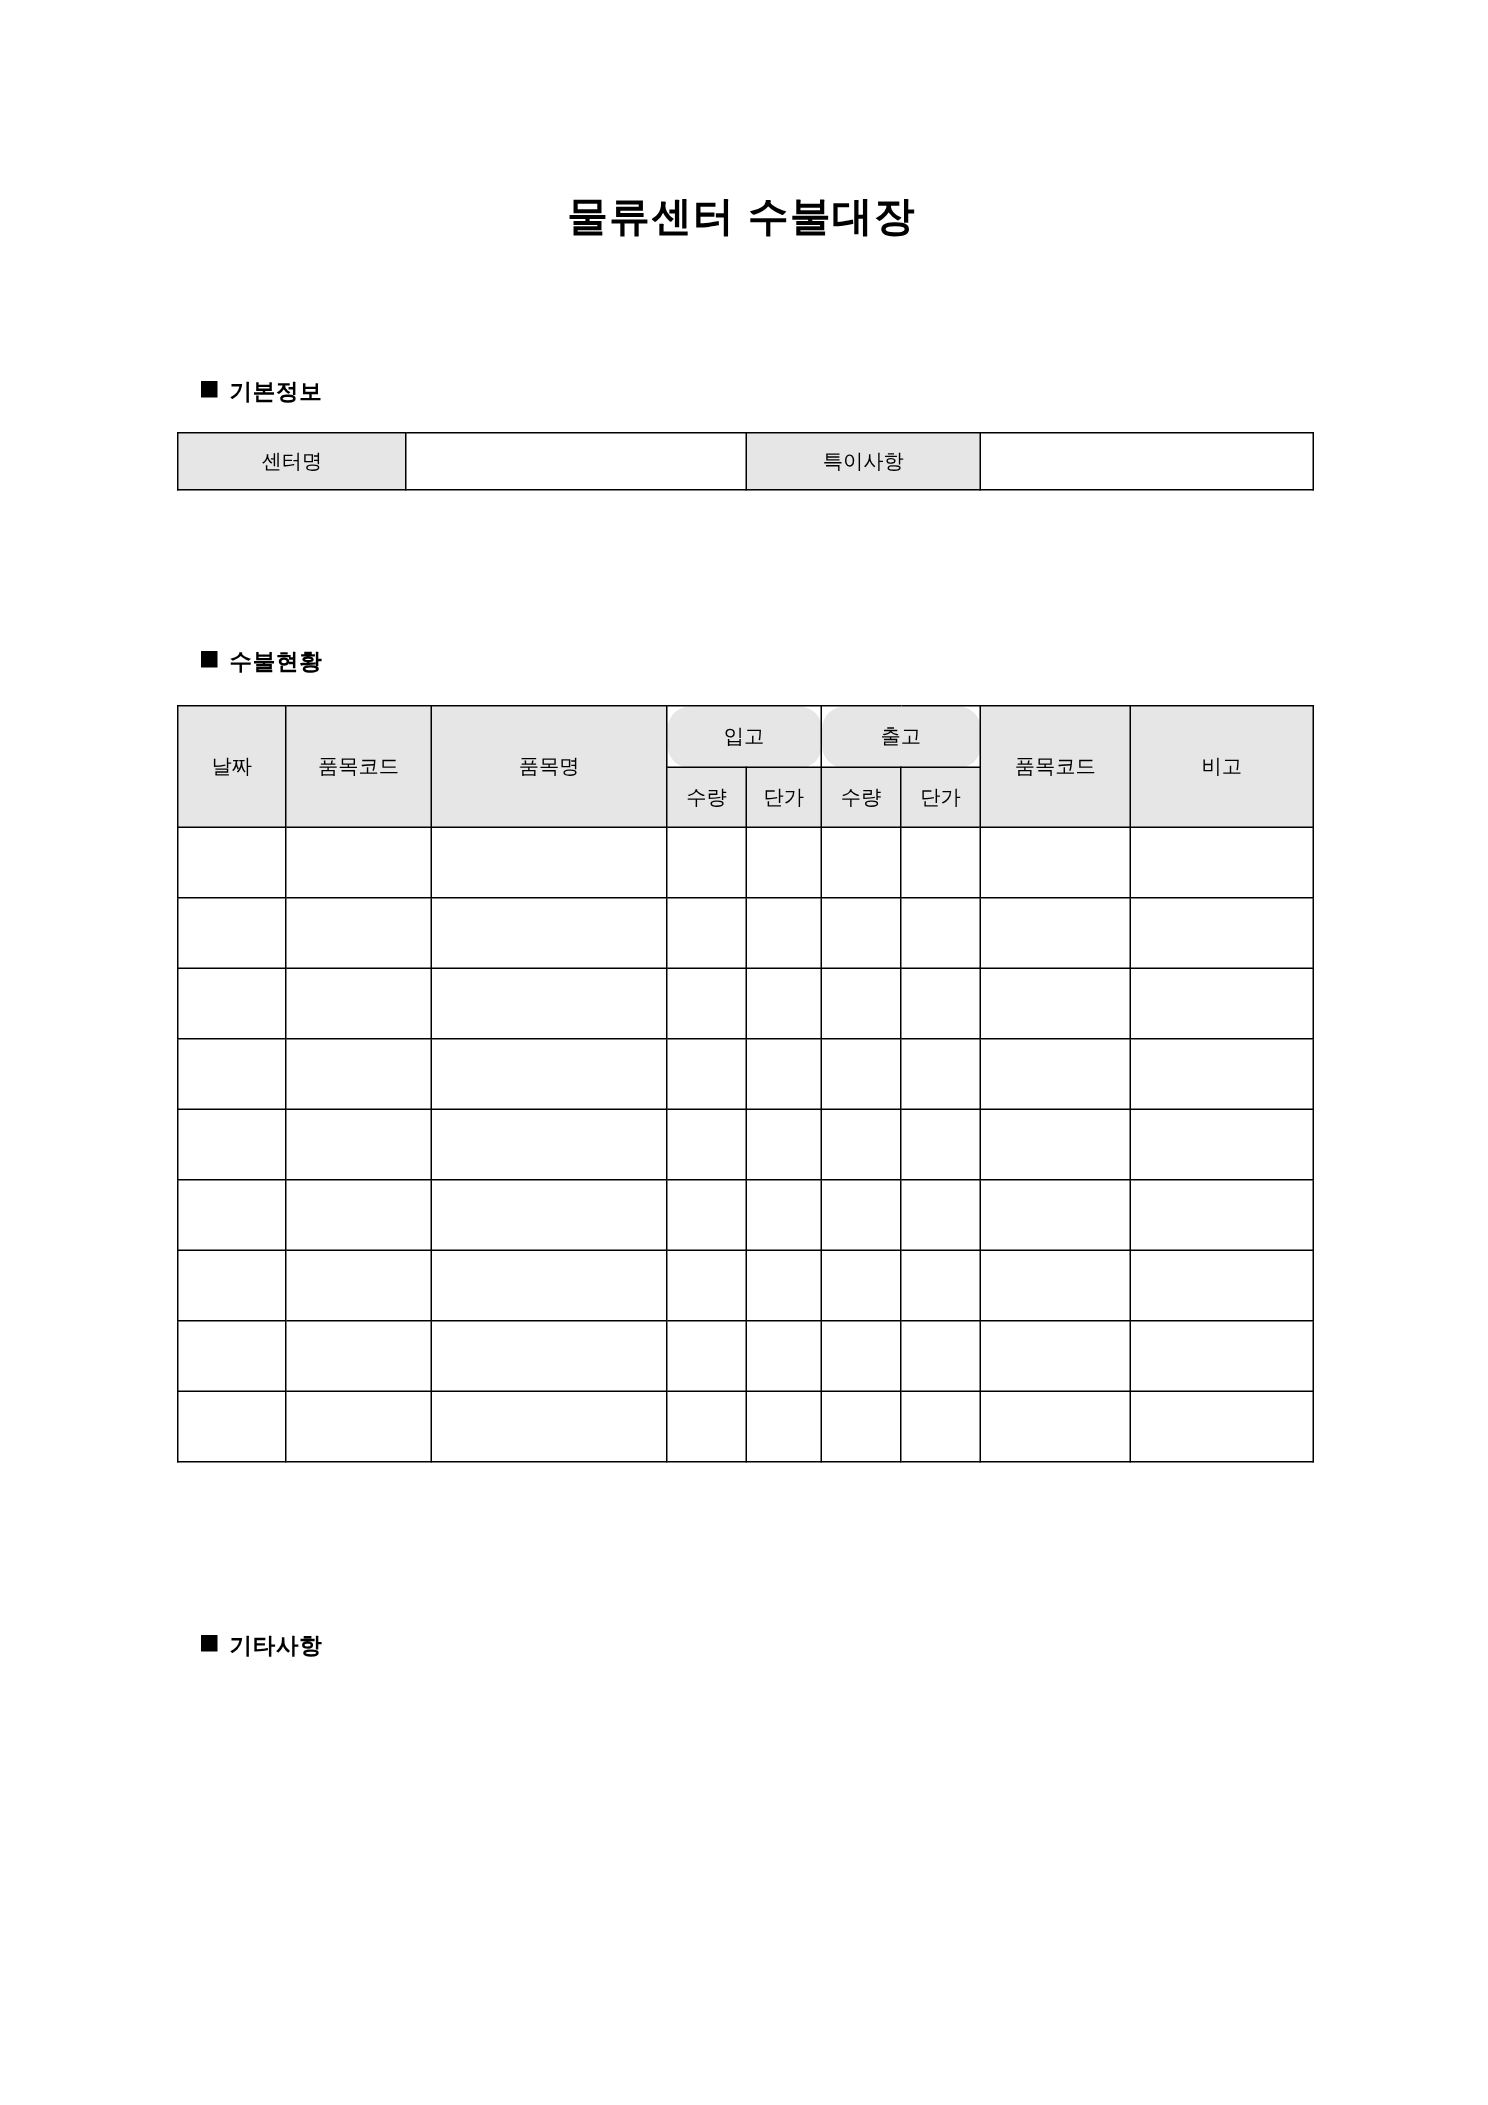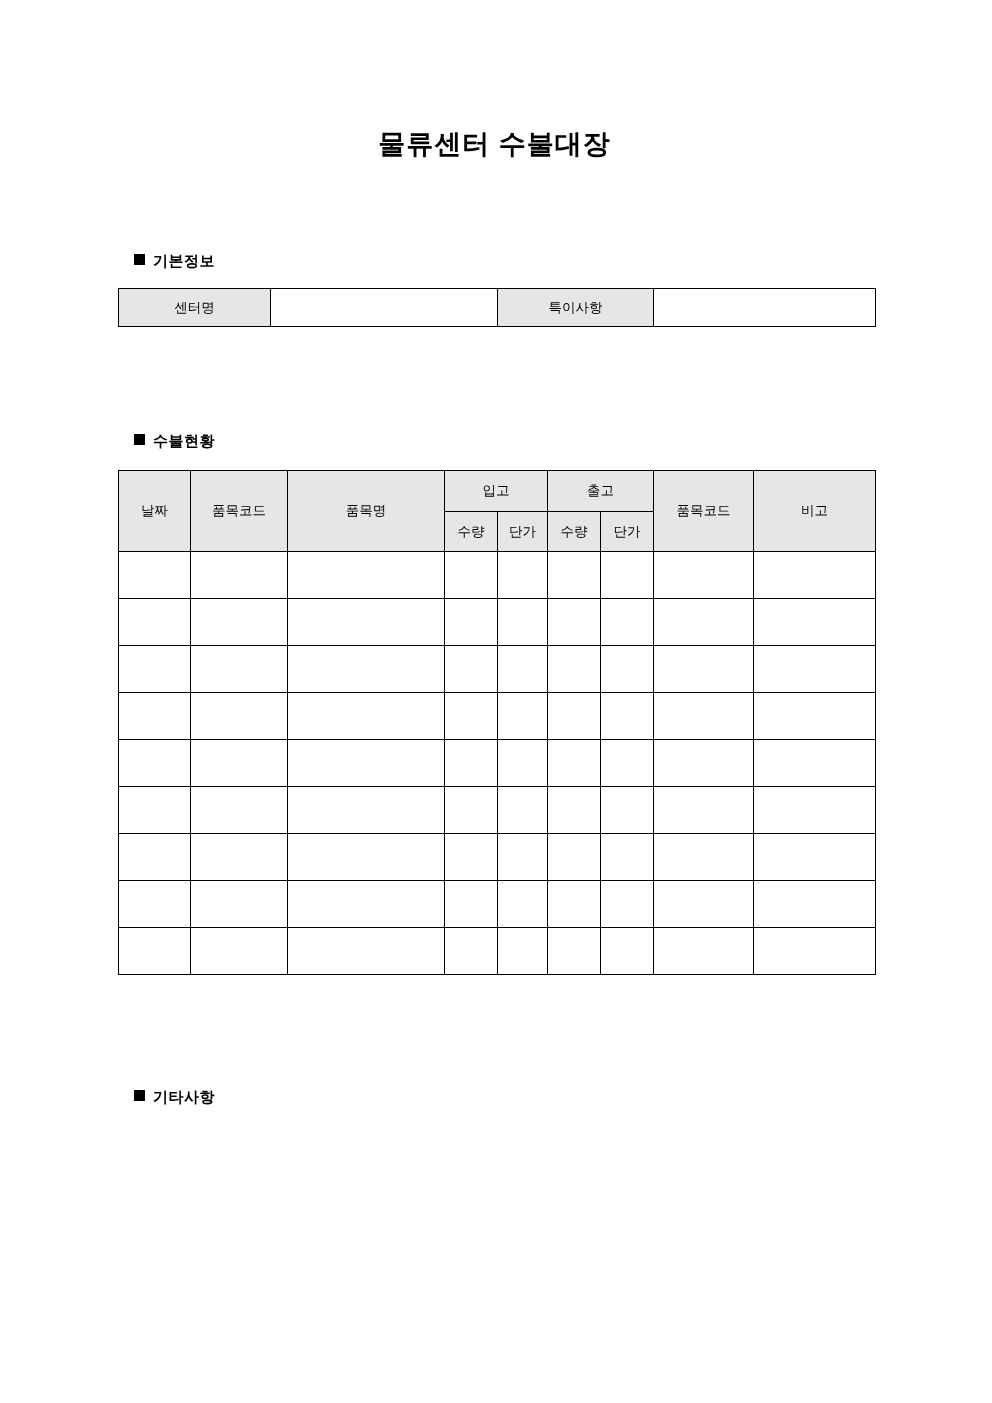--- a/index.html
+++ b/index.html
@@ -91,21 +91,21 @@
 
   
   #table-status {
     top: 470px;
     width: 757px;
   }
   #table-status th {
     font-size: 13.5px;
   }
   #table-status .hdr-tall   { height: 79px; }
-  #table-status .hdr-top    { height: 40px; }
+  #table-status .hdr-top    { height: 40px; border-radius: 15px; }
   #table-status .hdr-sub    { height: 39px; text-align: center; }
   #table-status td.data-cell { height: 46px; }
 
   
   #table-etc {
     top: 1080px;
     width: 757px;
   }
   #table-etc th.etc-head { height: 42px; font-size: 13.5px; }
   #table-etc td.etc-body { height: 72px; }

